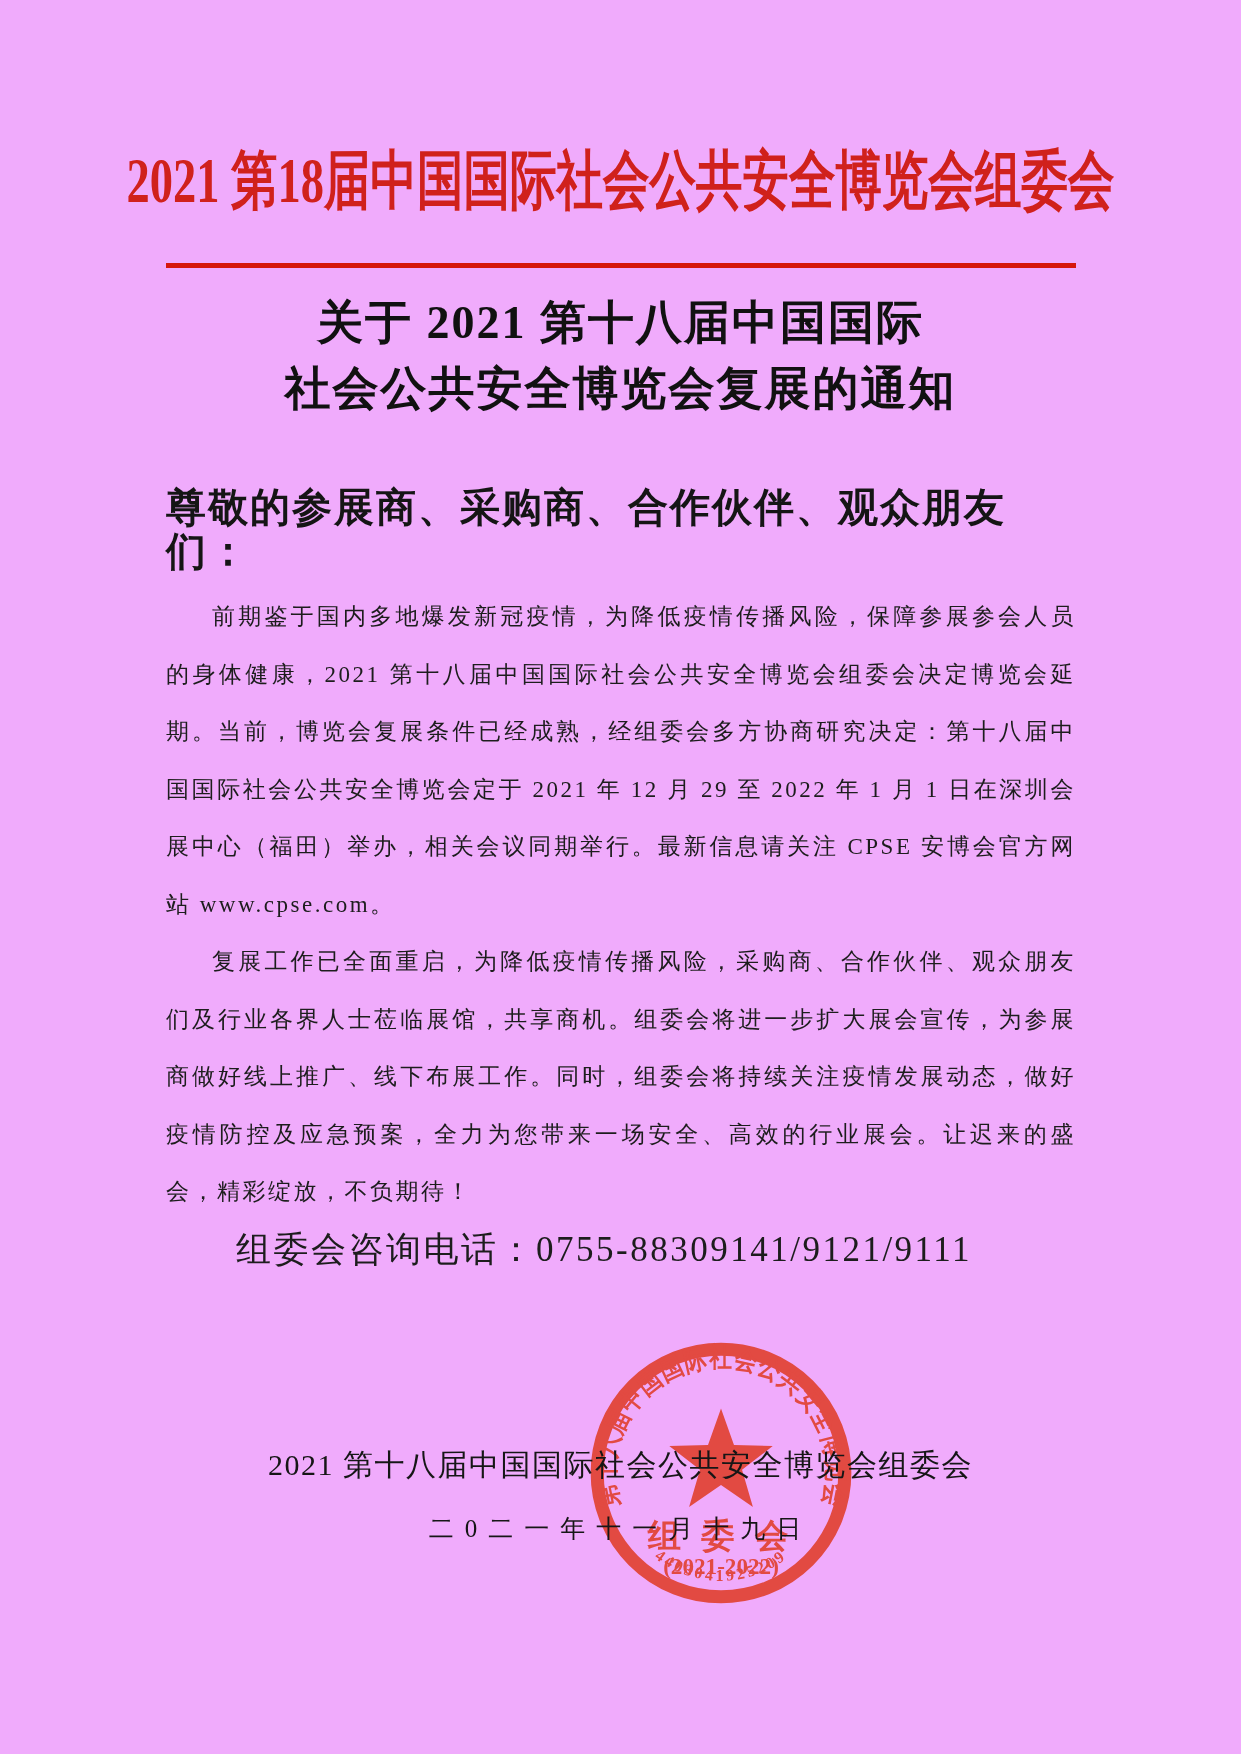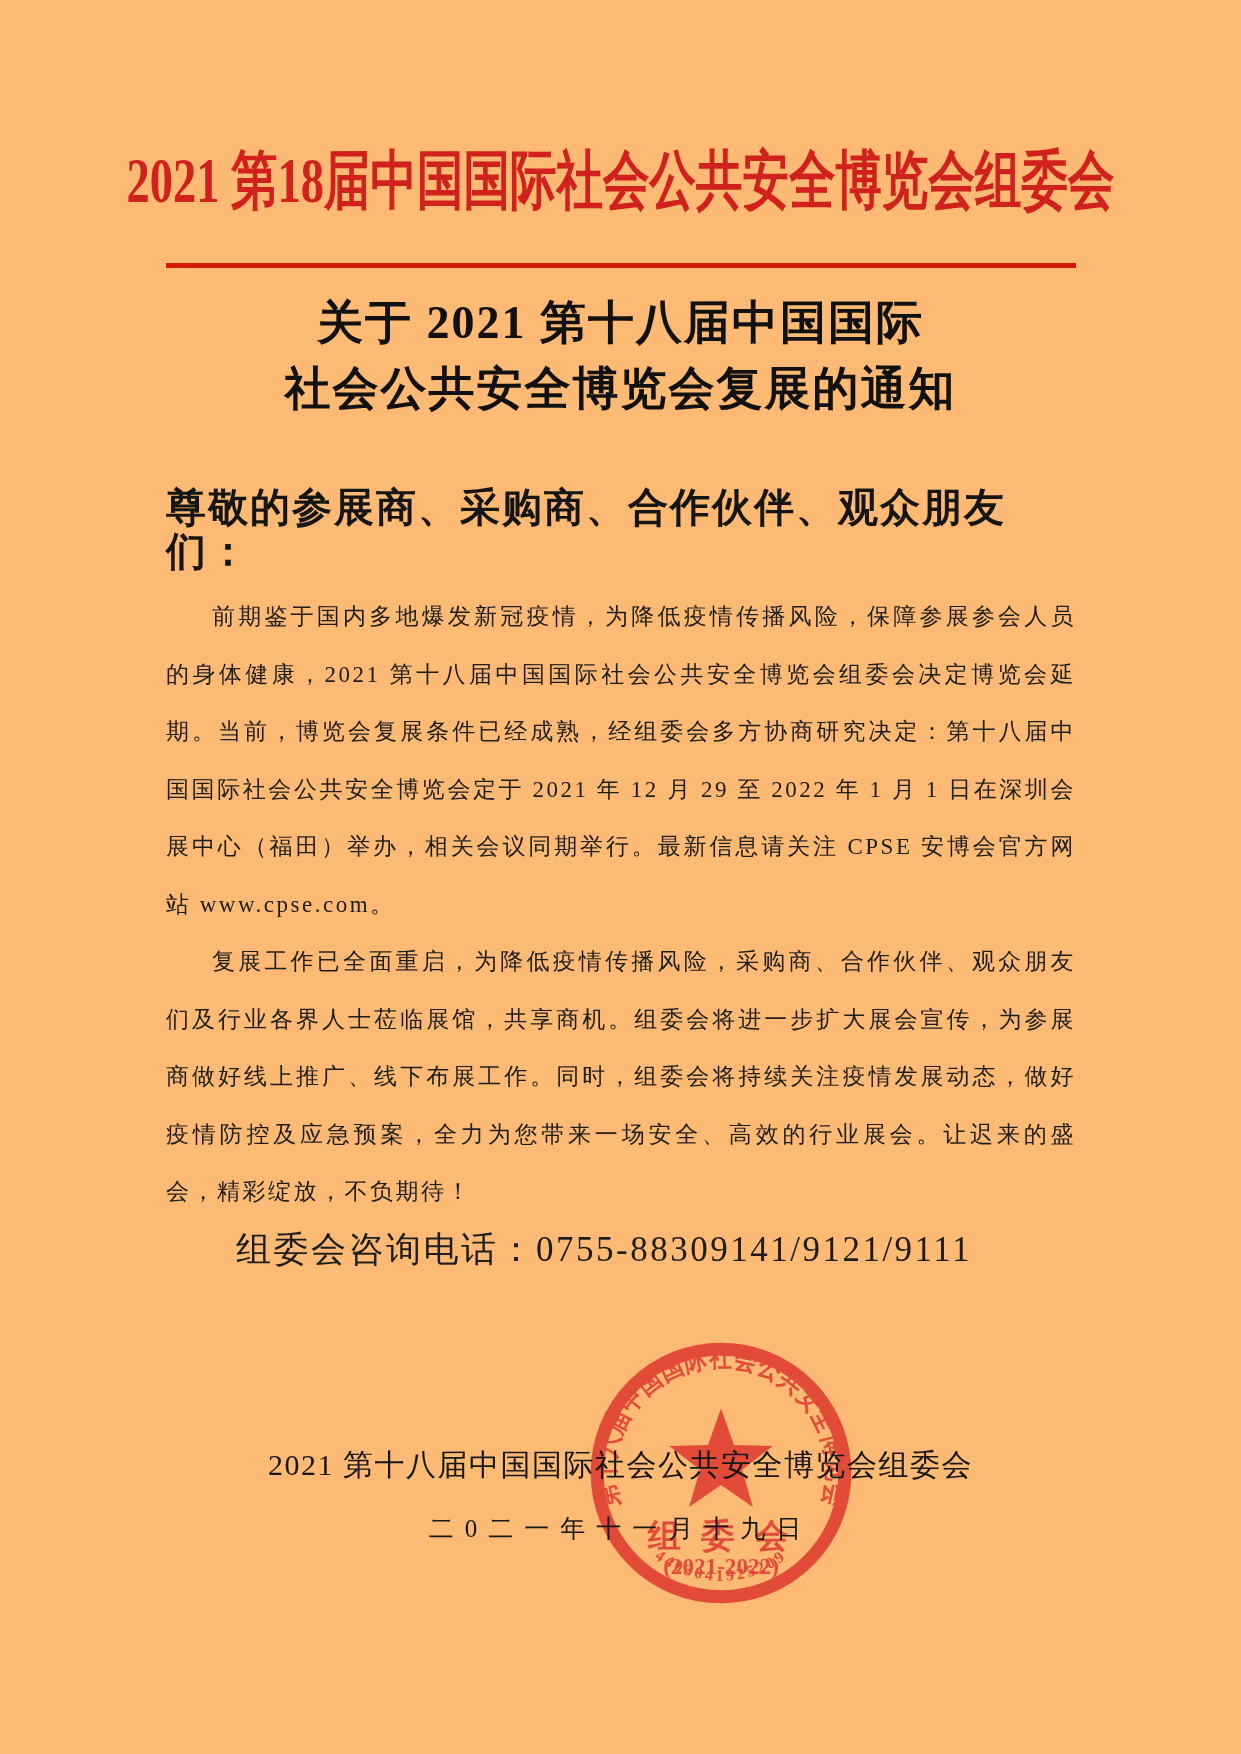--- a/index.html
+++ b/index.html
@@ -1,20 +1,20 @@
 <!DOCTYPE html>
 <html><head>
 <meta charset="utf-8">
 <style>
   html,body{margin:0;padding:0;background:#ffffff;}
   .page{
     position:relative;
     width:1241px;
     height:1754px;
-    background:#fdba74;
+    background:#f0abfc;
     overflow:hidden;
     font-family:"Liberation Serif","DejaVu Serif",serif;
     color:#1f1f1f;
   }
   .org-header{
     position:absolute;
     top:138px;
     left:0;
     width:100%;
     text-align:center;

